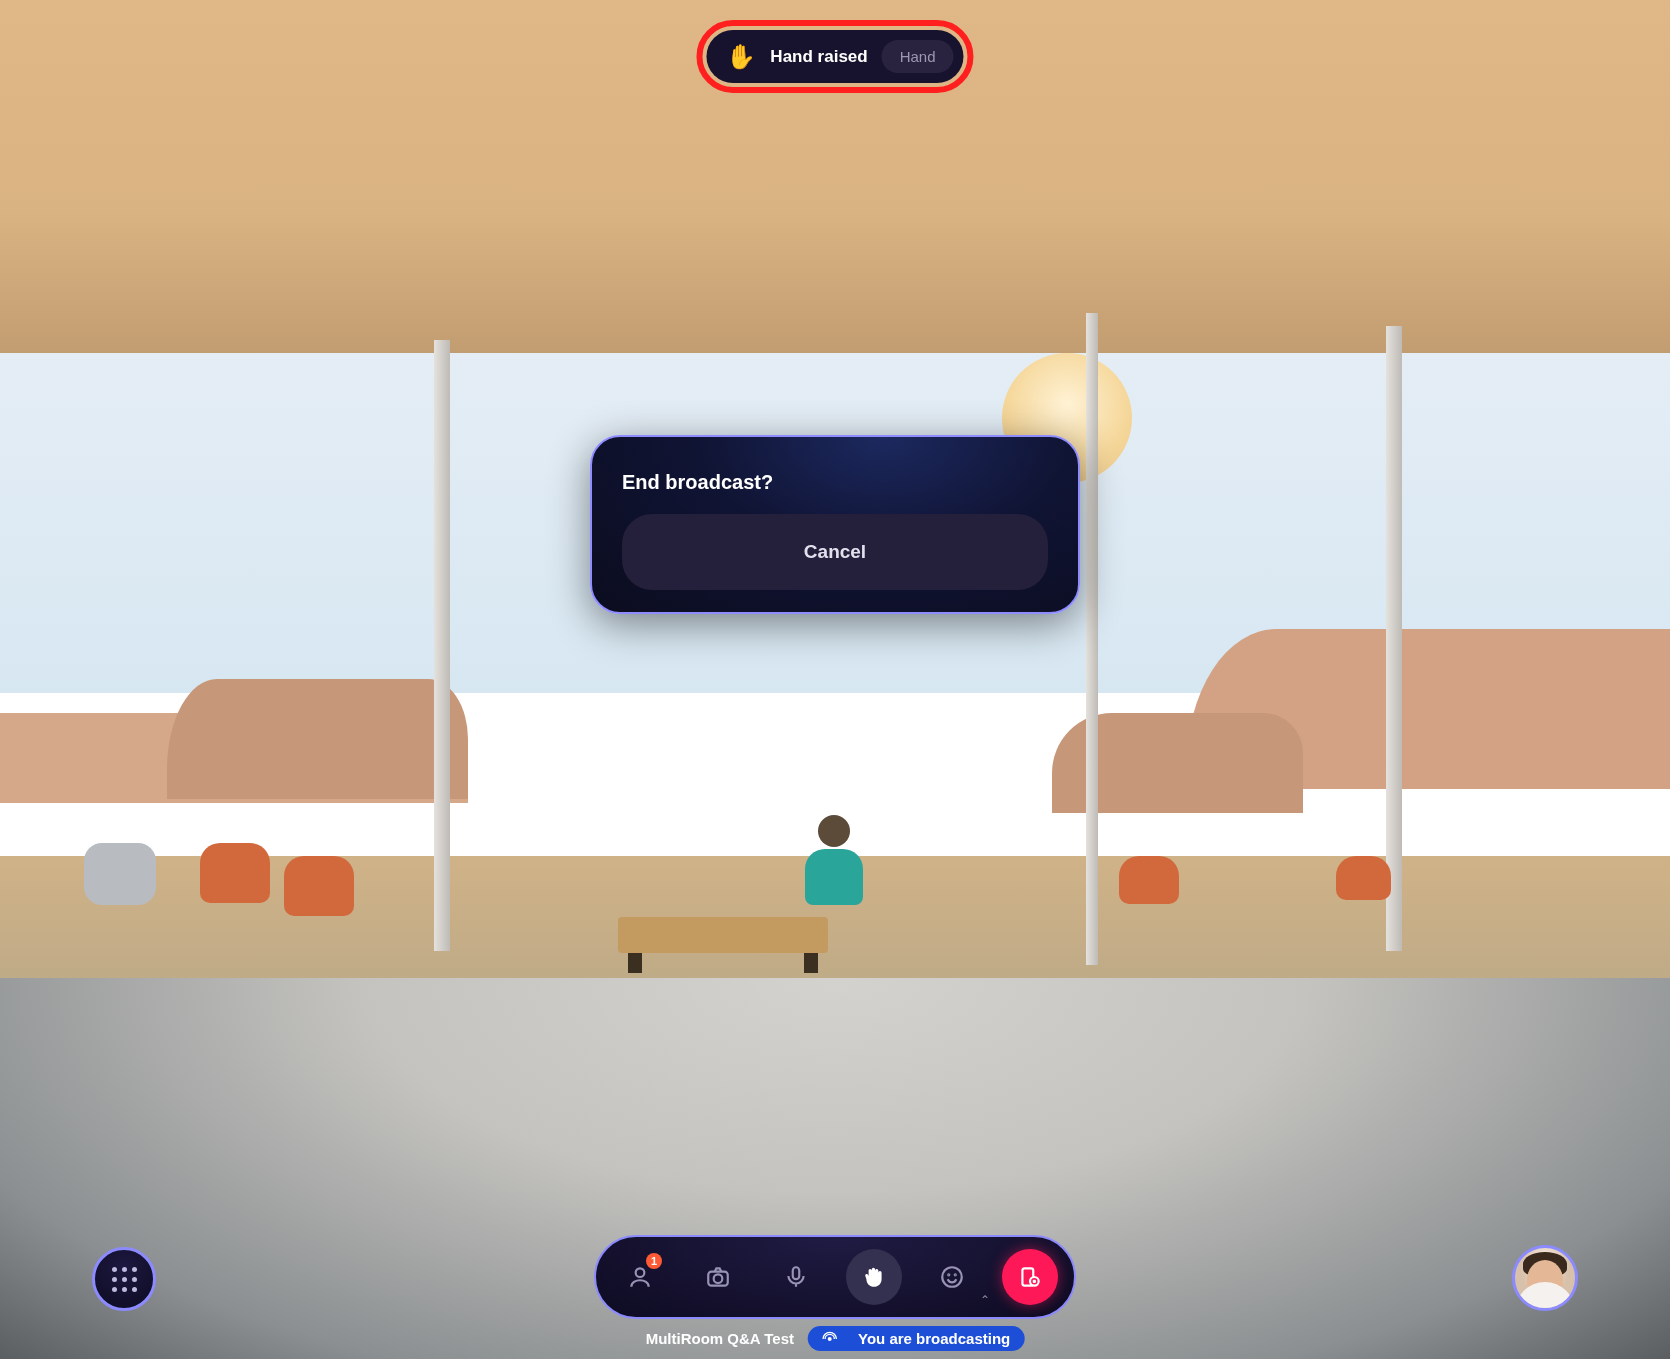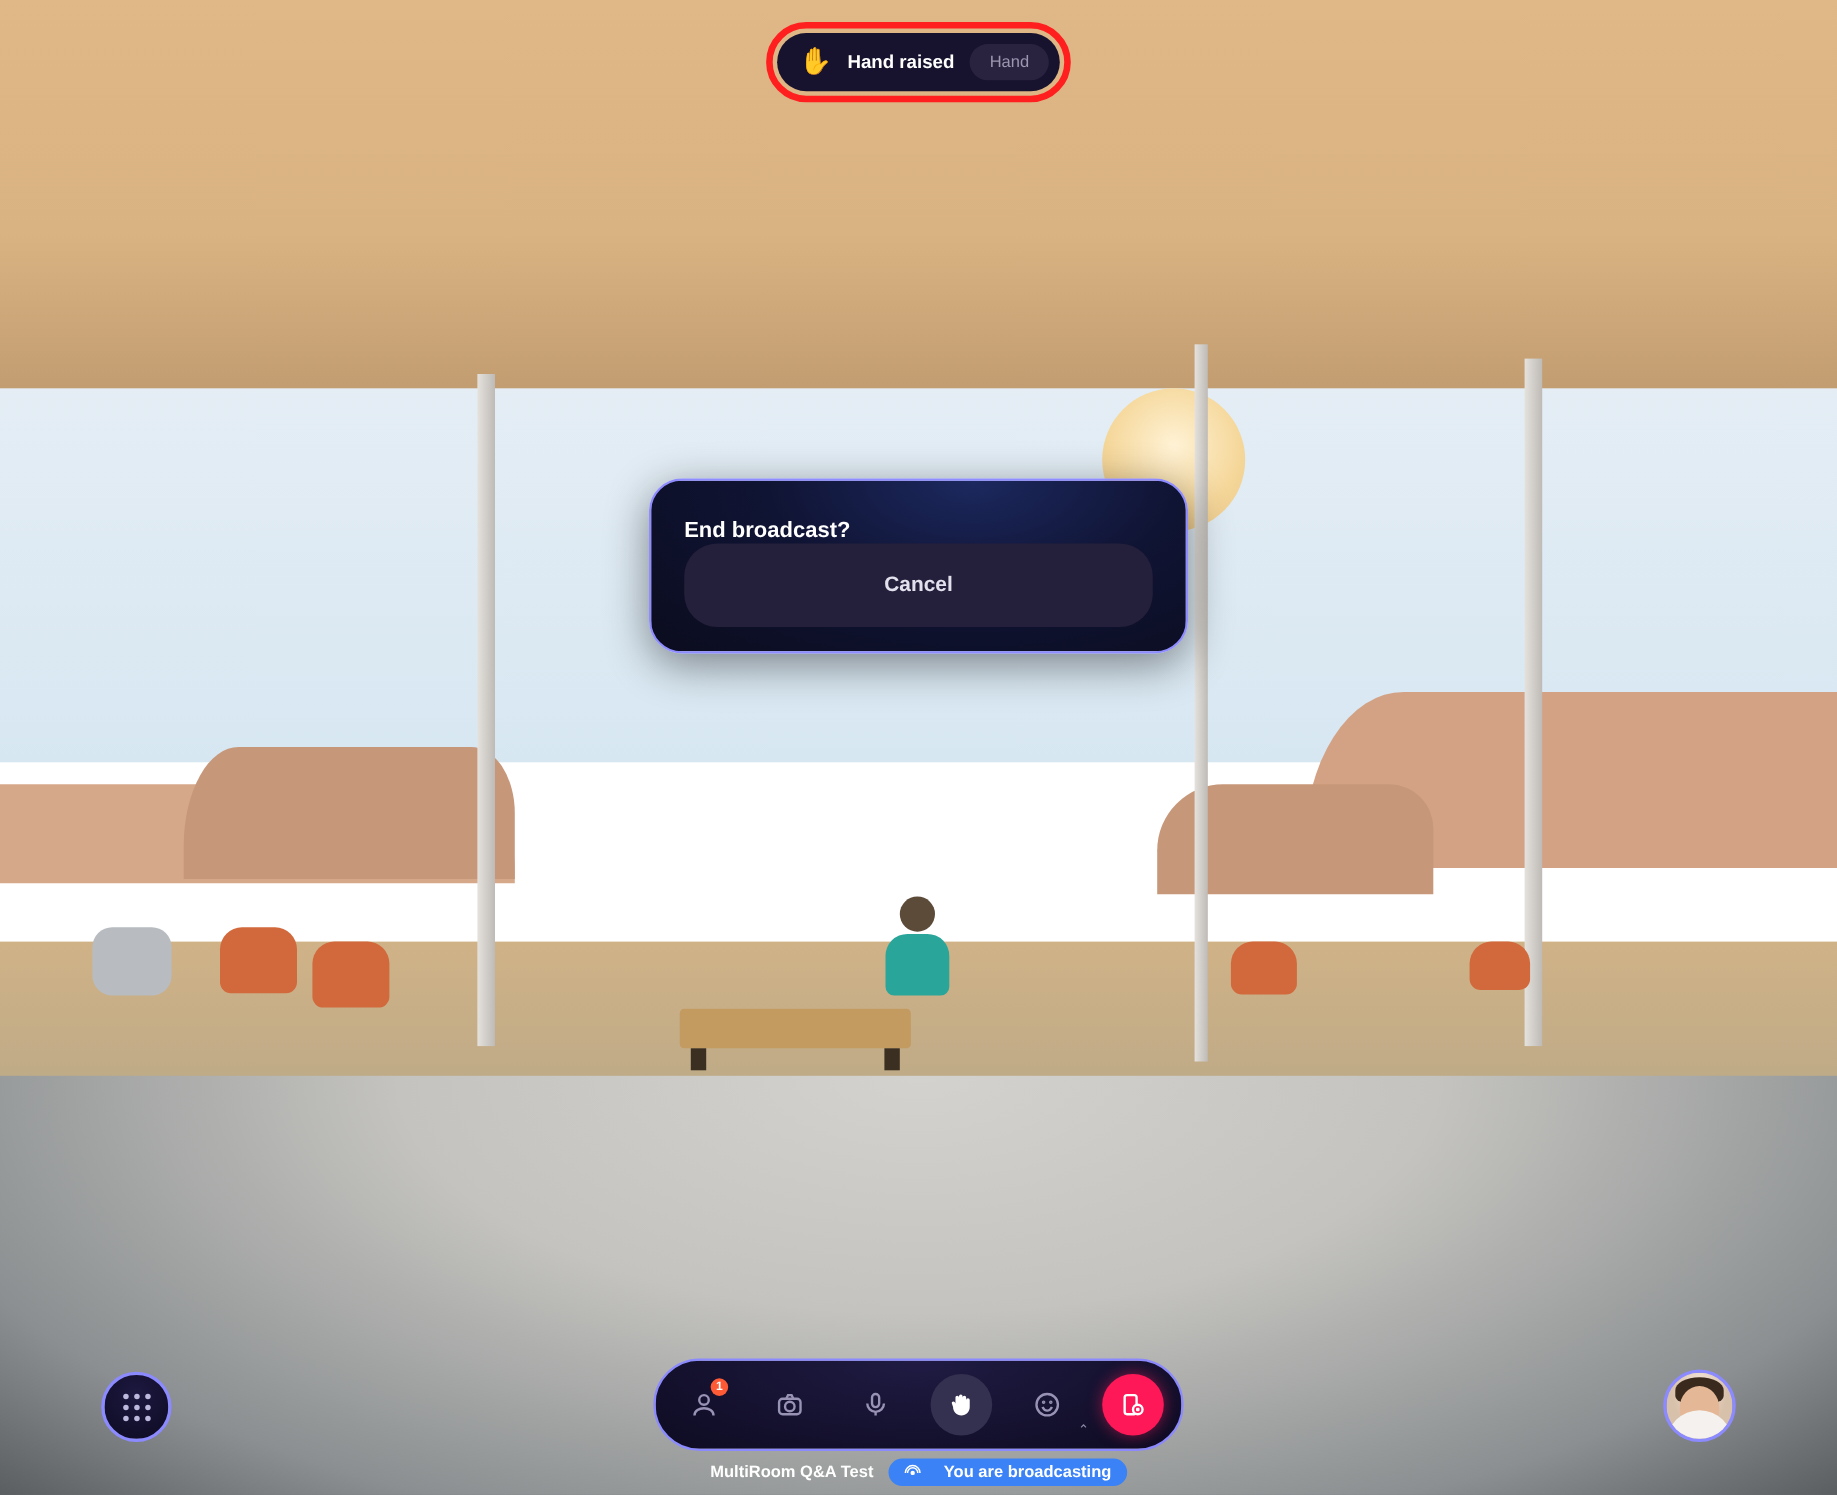--- a/index.html
+++ b/index.html
@@ -66,21 +66,21 @@
   }
 
   
   .dialog {
     position: absolute; top: 32%; left: 50%; transform: translate(-50%, 0);
     width: 490px; padding: 34px 30px 22px;
     background: radial-gradient(ellipse at 60% 0%, #1c295f 0%, #101434 45%, #0b0c1e 100%);
     border: 2px solid #8e8cff; border-radius: 30px;
     color: #fff; box-shadow: 0 10px 40px rgba(0,0,0,.45);
   }
-  .dialog h2 { font-size: 20px; font-weight: 700; }
+  .dialog h2 { font-size: 20px; font-weight: 700; margin-bottom: 20px; }
   .dialog p { font-size: 18px; font-weight: 500; line-height: 1.45; color: #eceaf5; margin-bottom: 32px; }
   .dialog-buttons { display: flex; gap: 18px; }
   .dialog-buttons button {
     flex: 1; height: 76px; border-radius: 30px; font-size: 19px; font-weight: 600;
     border: none; cursor: pointer;
   }
   .cancel-btn { background: #241f3a; color: #e3e0ee; }
   .end-btn { background: linear-gradient(180deg, #a7a5f2, #8b88ec); color: #fff; border: 2px solid #fff; box-shadow: 0 0 0 2px #8e8cff; }
 
   
@@ -120,21 +120,21 @@
     background:#ff5a36; color:#fff; font-size:11px; font-weight:700;
     border-radius: 10px; display:flex; align-items:center; justify-content:center;
   }
   .tool.leave { background:#ff1858; color:#fff; box-shadow: 0 0 14px rgba(255,30,90,.5);}
   .tool .chev { position:absolute; bottom: -2px; right: -10px; font-size: 12px; color:#8a86a6;}
 
   .footer-strip {
     position:absolute; bottom: 8px; left:50%; transform:translateX(-50%);
     display:flex; align-items:center; gap:14px; color:#fff; font-size:15px; font-weight:600;
   }
-  .bcast-pill { background:#3b82f6; padding:4px 14px; border-radius: 14px; display:flex; align-items:center; gap:20px; font-weight:600;}
+  .bcast-pill { background:#1d4ed8; padding:4px 14px; border-radius: 14px; display:flex; align-items:center; gap:20px; font-weight:600;}
   .bcast-pill svg { width:16px; height:16px; fill:#fff; }
 </style>
 </head>
 <body>
 
 <div class="scene">
   <div class="sky"></div>
   <div class="terrain">
     <div class="rock1"></div>
       <div class="rock2"></div>

